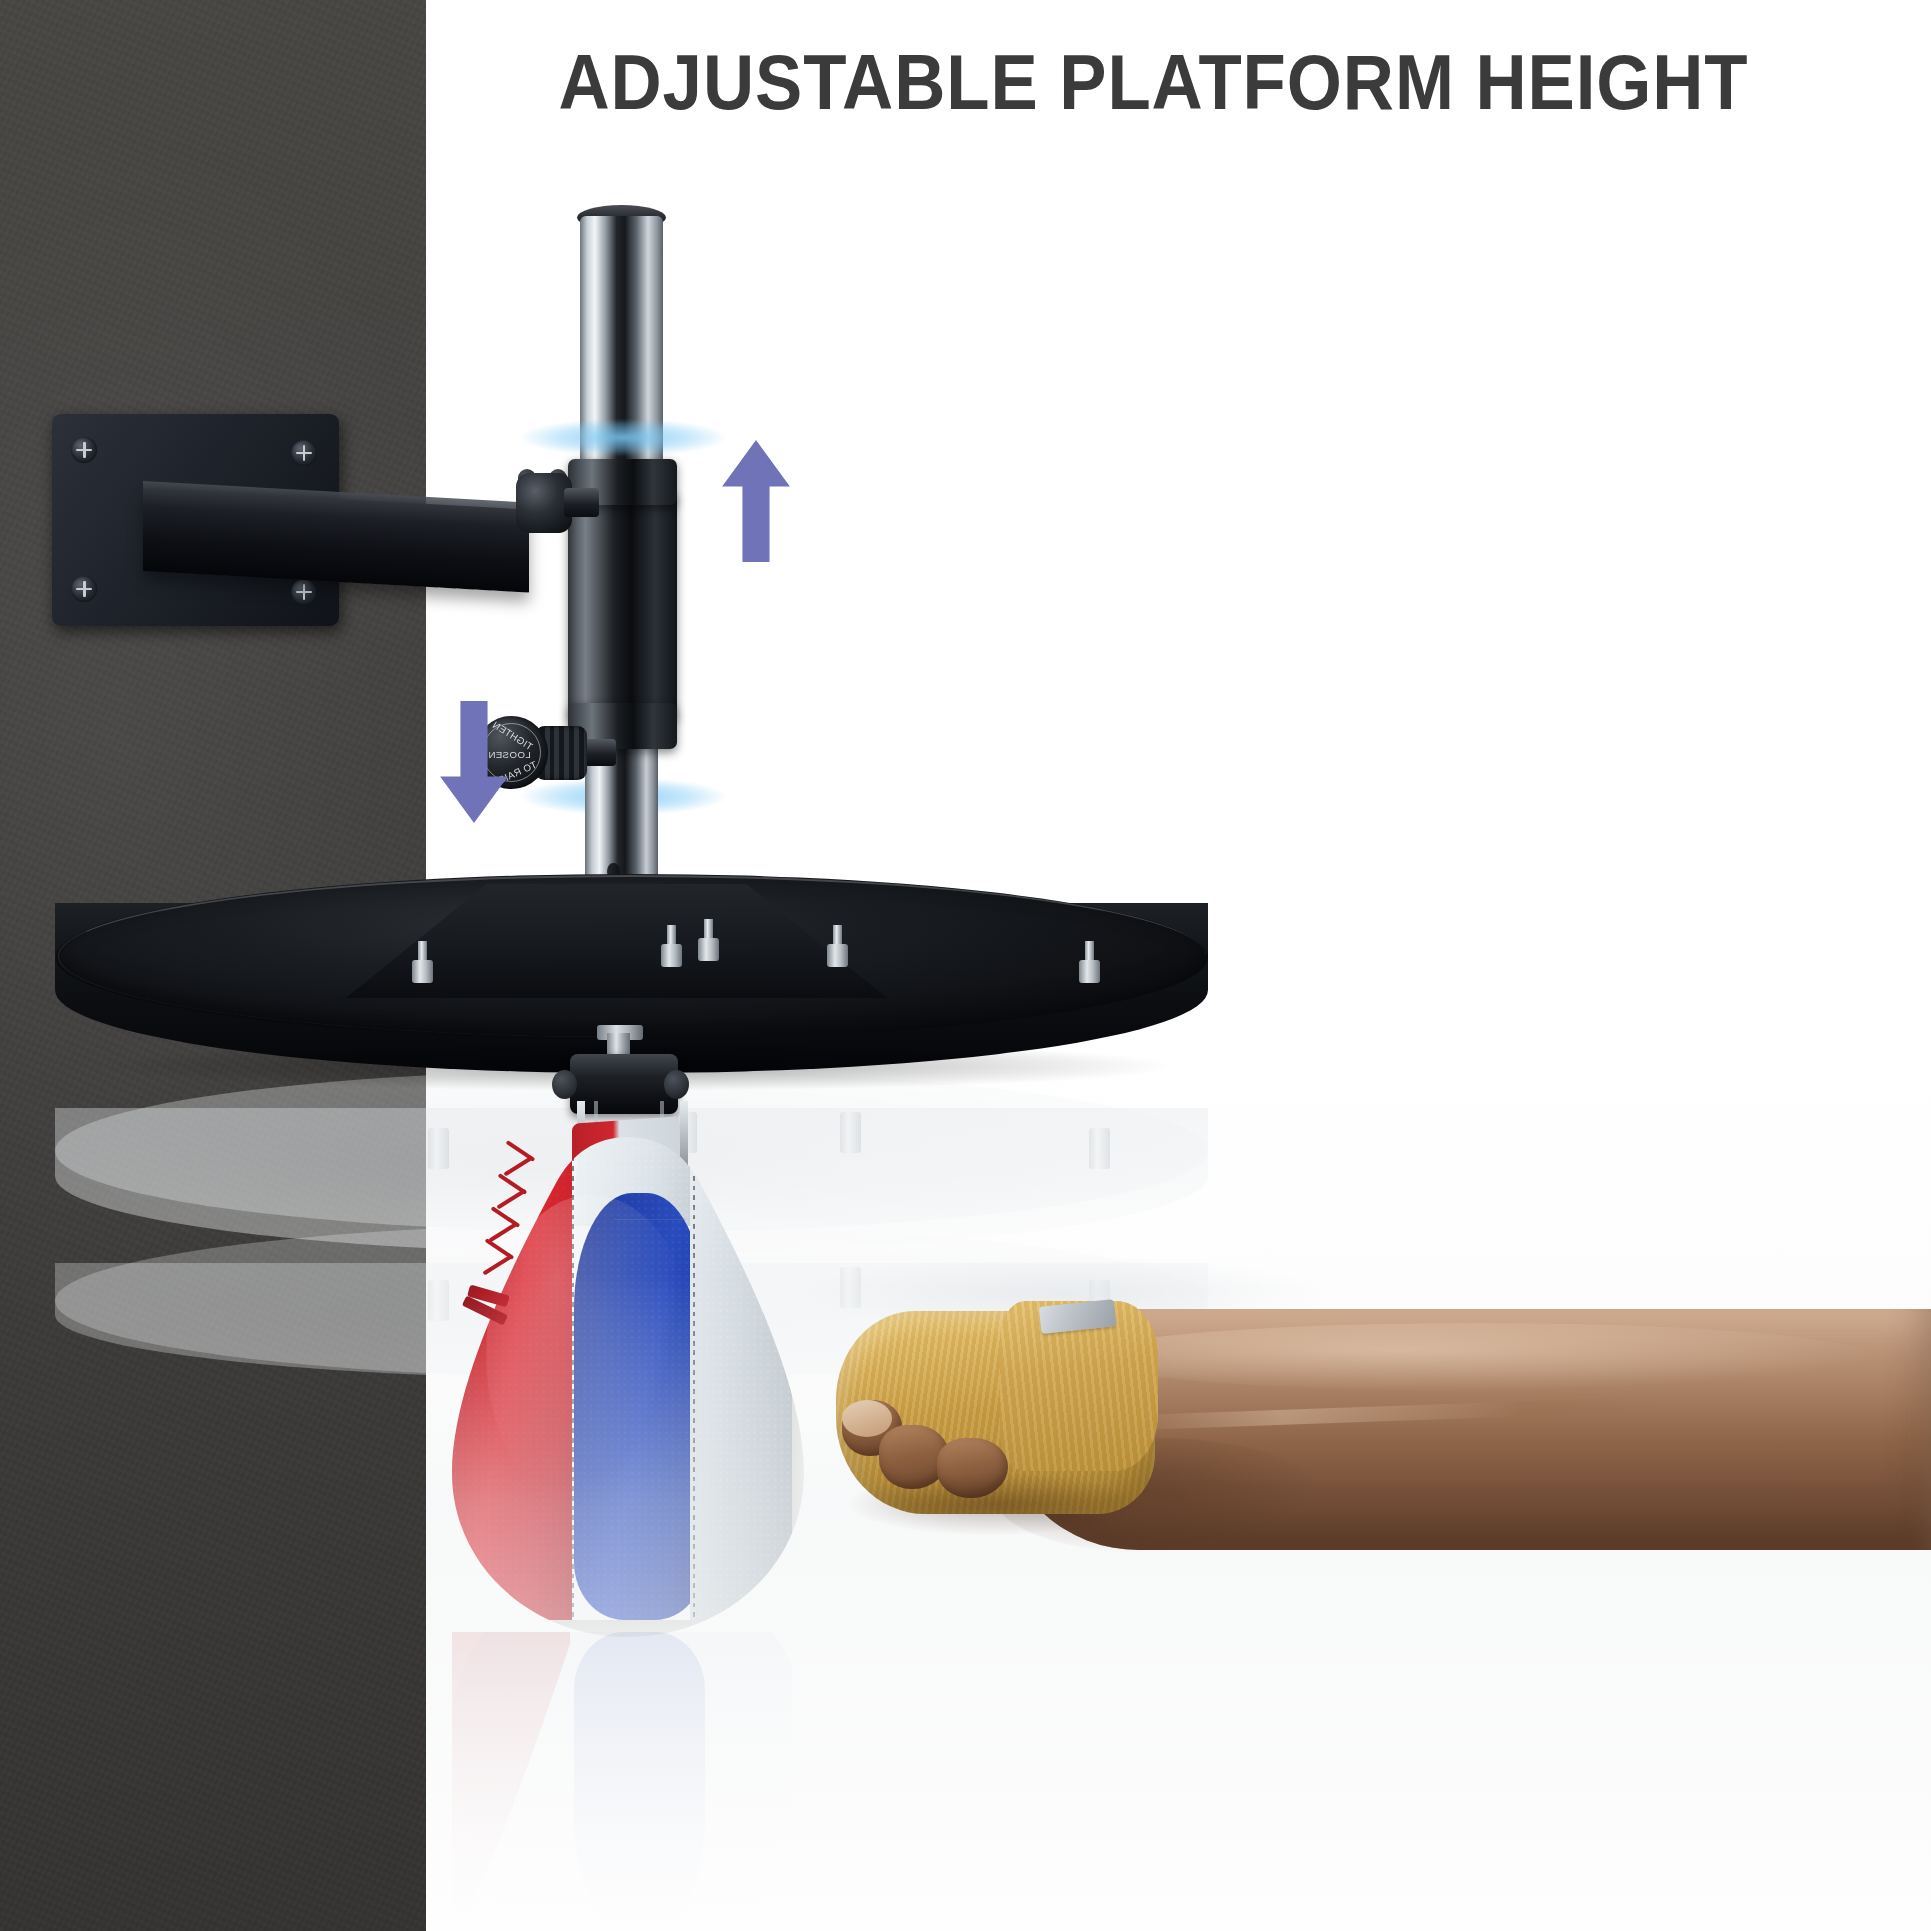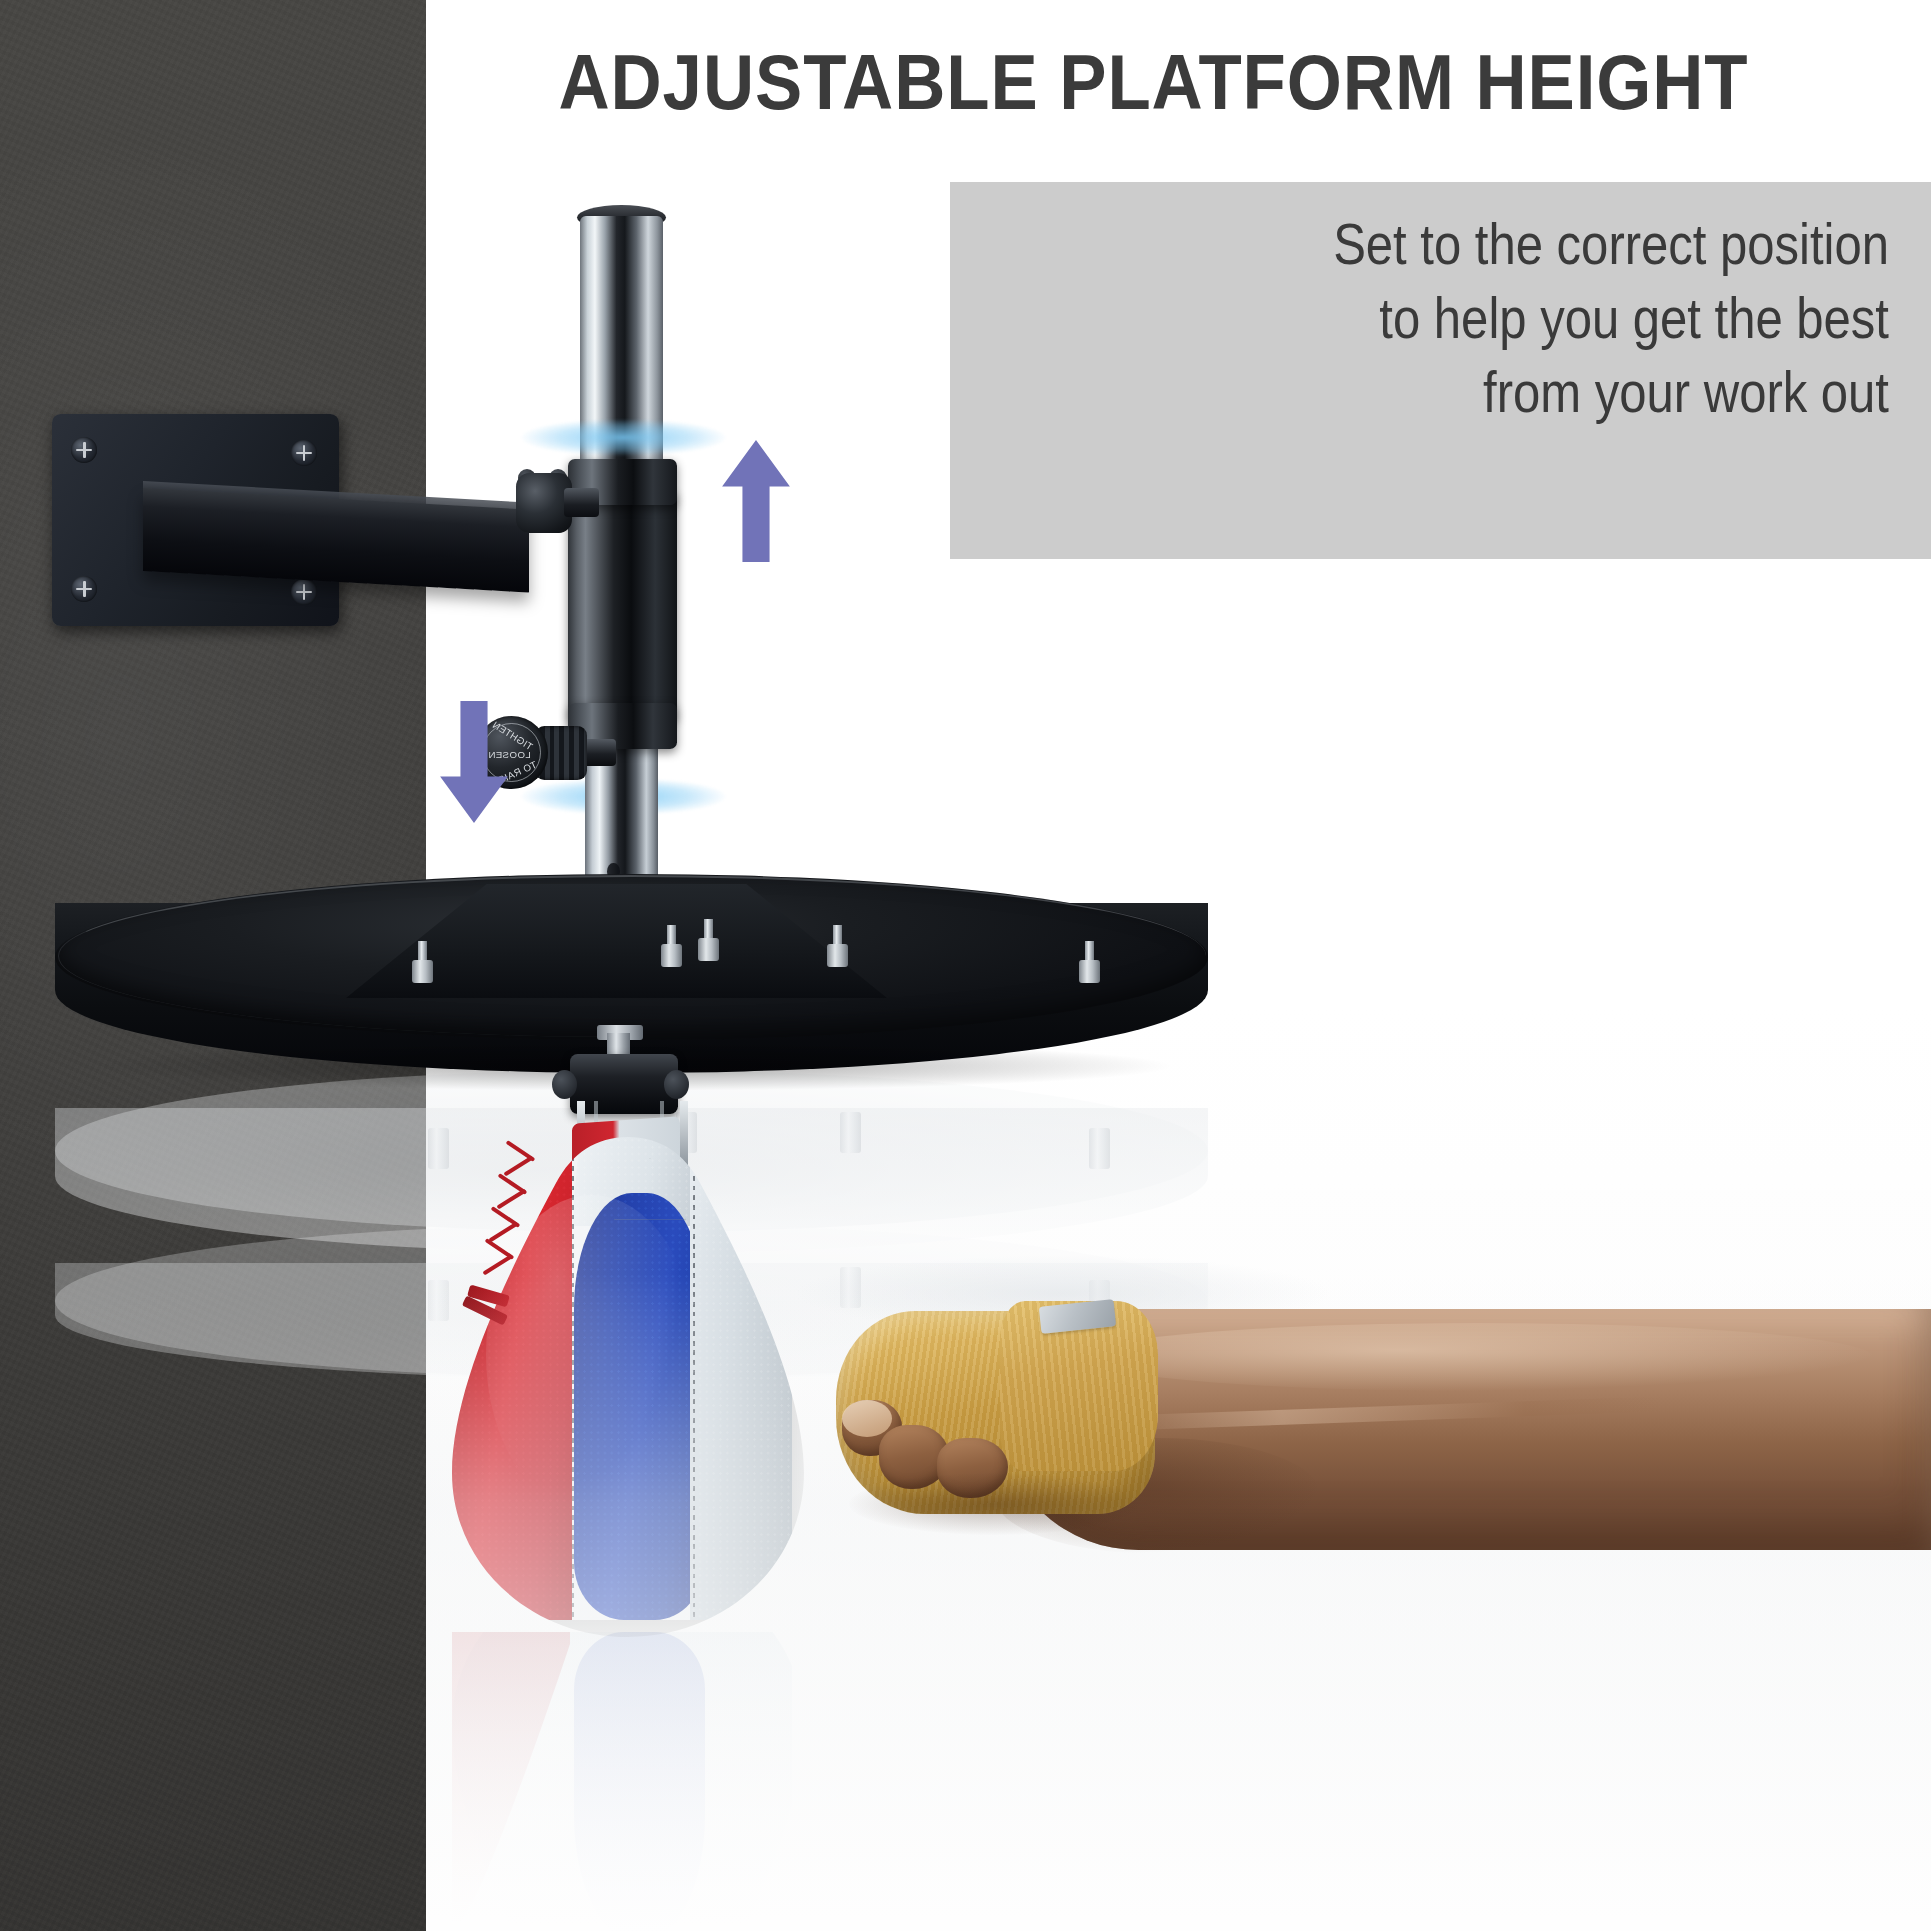--- a/index.html
+++ b/index.html
@@ -573,27 +573,20 @@
 </head>
 <body>
 
 <div id="stage">
 
   <div class="wall-dark"></div>
   <div class="wall-light"></div>
 
   <div class="title">ADJUSTABLE PLATFORM HEIGHT</div>
 
-  <div class="info-panel">
-    <div class="copy">
-      <span>Set to the correct position</span>
-      <span>to help you get the best</span>
-      <span>from your work out</span>
-    </div>
-  </div>
 
   <div class="refl refl-disc1"></div>
   <div class="refl-disc1-edge"></div>
   <div class="refl refl-disc2"></div>
   <div class="refl-disc2-edge"></div>
 
   <div class="refl-bolt" style="left:428px; top:1128px;"></div>
   <div class="refl-bolt" style="left:676px; top:1112px;"></div>
   <div class="refl-bolt" style="left:840px; top:1112px;"></div>
   <div class="refl-bolt" style="left:1089px; top:1128px;"></div>

